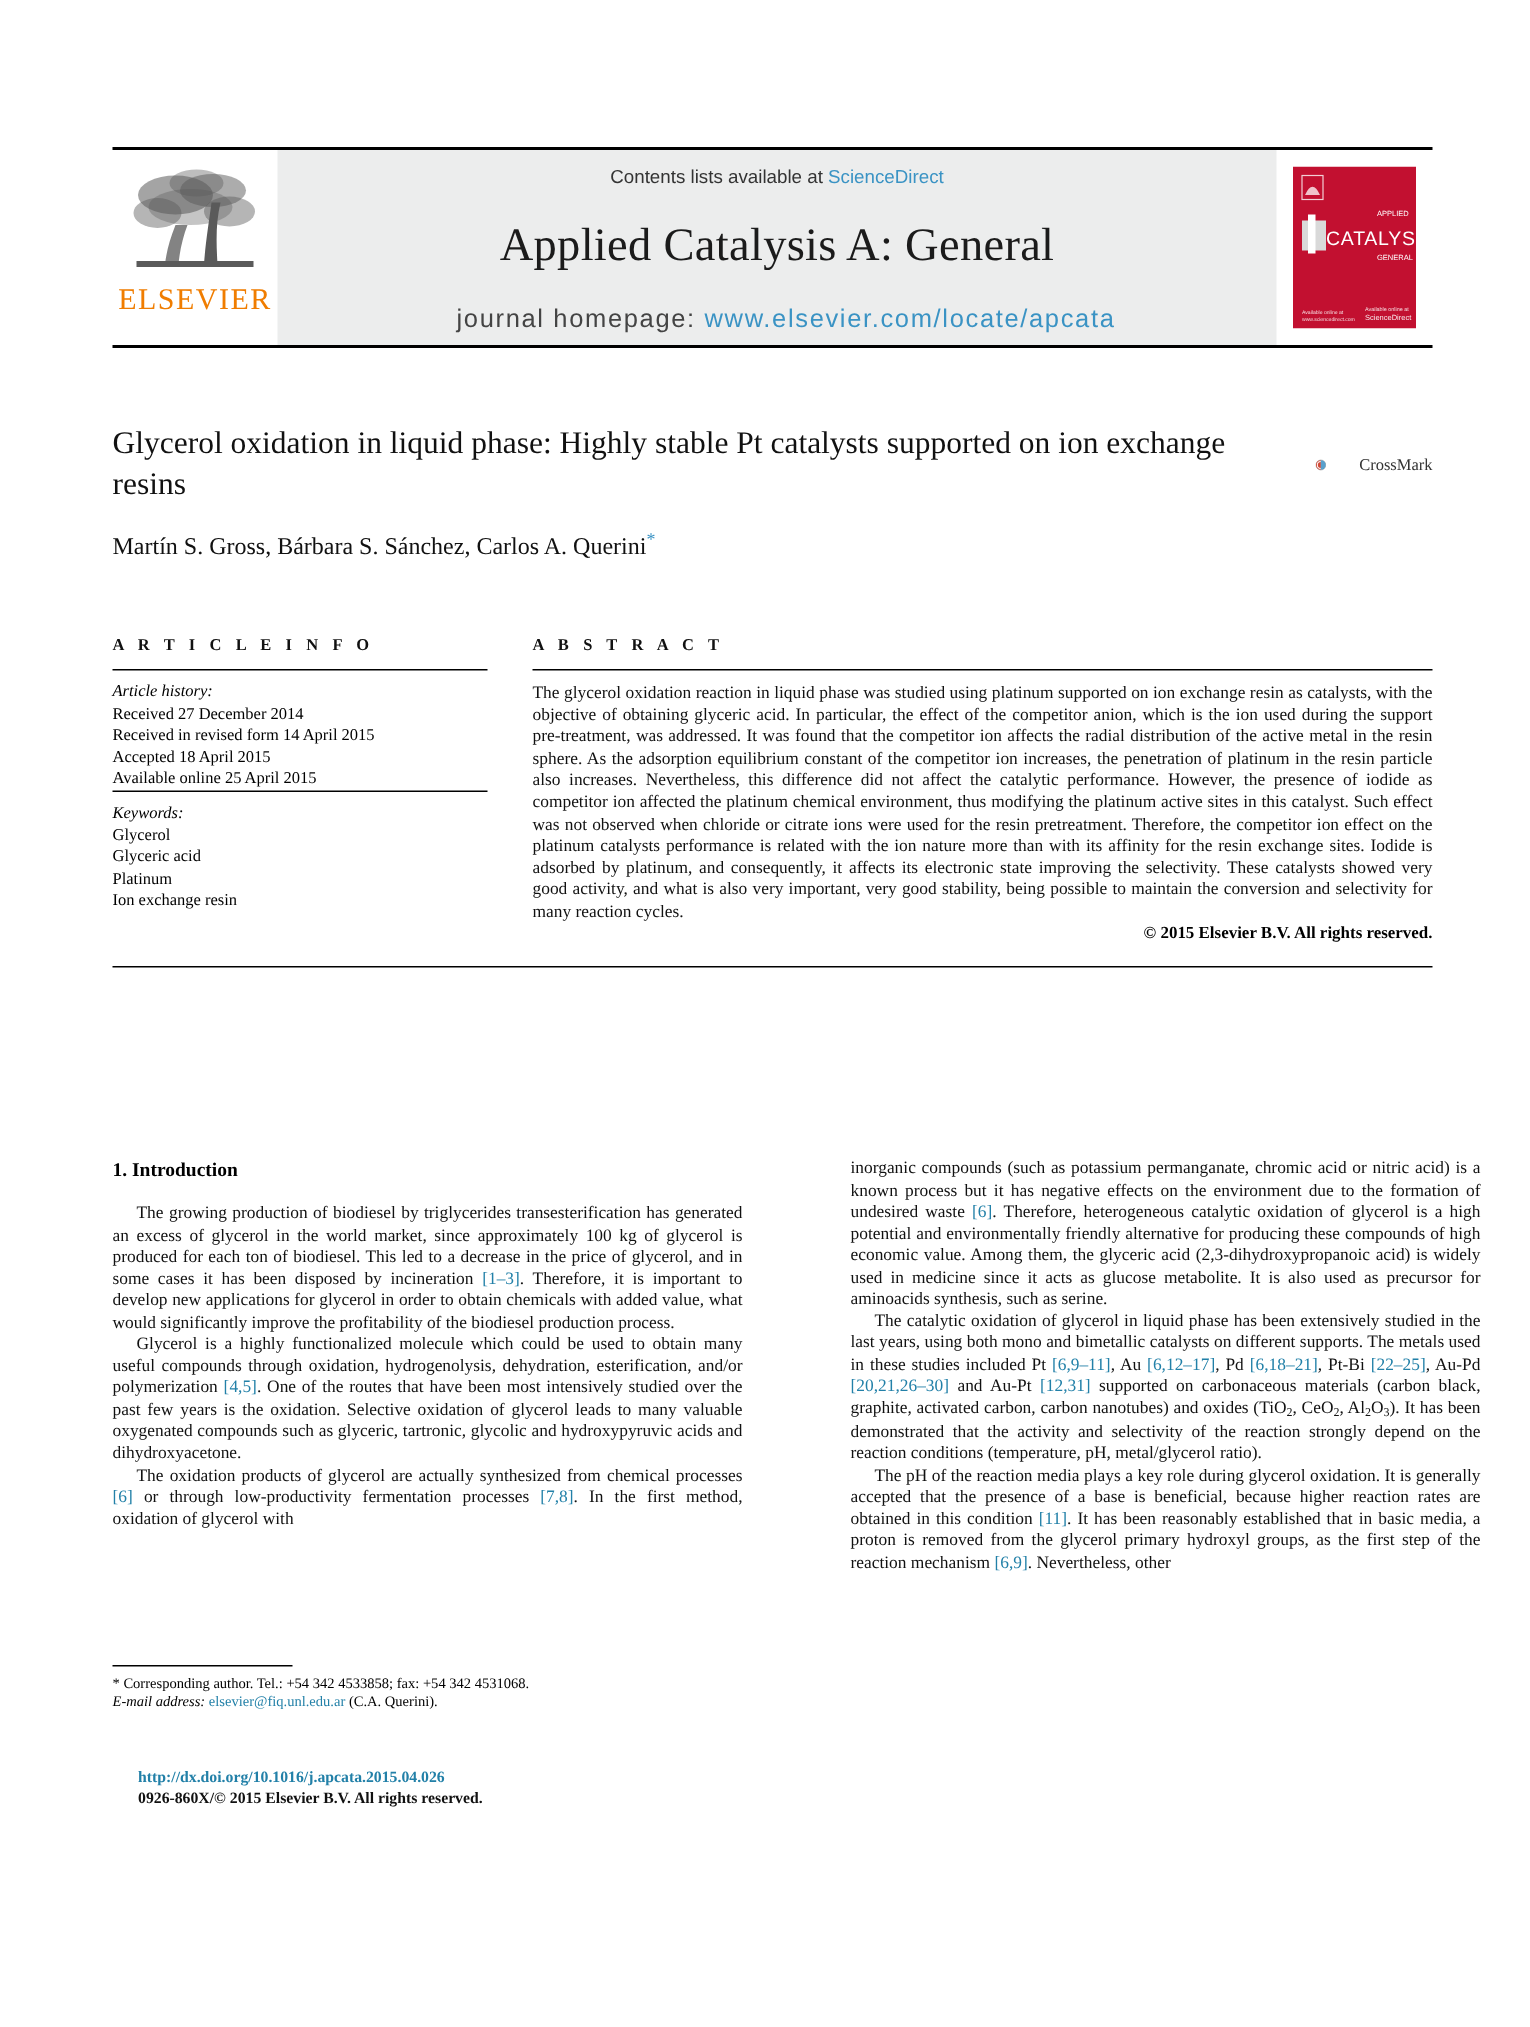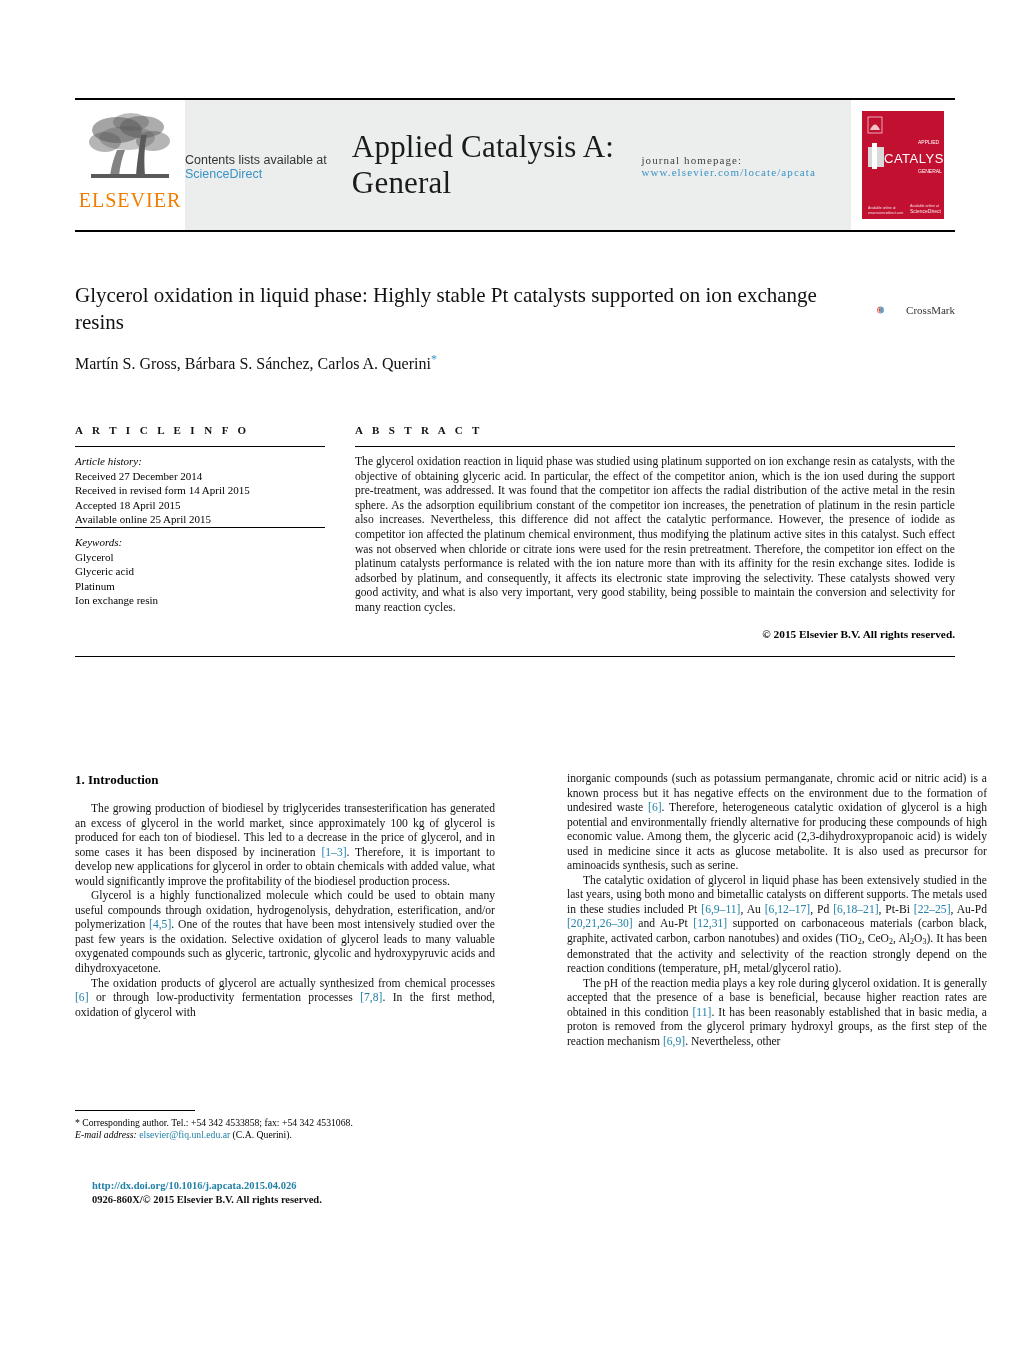--- a/index.html
+++ b/index.html
@@ -37,36 +37,36 @@
     padding-bottom:20px; background:#fff;
   }
   .tree-svg { display:block; }
   .elsevier-word {
     font-family:"Liberation Serif", serif;
     font-size:20px; letter-spacing:1px; color:#f07d00; font-weight:400;
     line-height:1; margin-top:2px;
   }
   .journal-band {
     flex:1 1 auto; background:#eceded;
-    display:flex; flex-direction:row; align-items:center; justify-content:center;
+    display:flex; flex-direction:column; align-items:center; justify-content:center;
     padding:8px 0 6px 0; position:relative;
   }
   .contents-line {
     font-family:"Liberation Sans", sans-serif;
     font-size:12.5px; color:#333; margin-top:2px;
   }
   .contents-line .sd { color:#3a93c4; }
   .journal-title {
     font-family:"Liberation Serif", serif;
     font-size:31px; color:#1b1b1b; margin:20px 0 22px 0; font-weight:400;
     letter-spacing:.2px;
   }
   .homepage-line {
-    font-family:Liberation Serif, serif;
-    font-size:11px; color:#444; letter-spacing:1.1px;margin-left:12px;
+    font-family:Liberation Sans, sans-serif;
+    font-size:17px; color:#444; letter-spacing:1.1px;margin-left:12px;
   }
   .homepage-line .url { color:#3a93c4; }
   .cover-thumb {
     width:104px; flex:0 0 104px;
     background:#fff; display:flex; align-items:center; justify-content:center;
   }
 
   
   .title-block { position:absolute; top:282px; left:75px; width:880px; }
   .art-title {
@@ -109,21 +109,21 @@
   }
   .hist .lbl { font-style:italic; }
   .kw-wrap { }
   .kw { font-size:11px; line-height:14.6px; margin-top:7px; }
   .kw .lbl { font-style:italic; }
   .abstract-body {
     font-size:11.6px; line-height:14.6px; text-align:justify;
     margin-top:8px; color:#111;
   }
   .copyright {
-    text-align:right; font-size:11.3px; margin-top:12px; font-weight:bold;
+    text-align:right; font-size:11.3px; font-weight:bold;
   }
   .bottom-rule { border-top:1.6px solid #000; margin-top:16px; }
 
   
   .body-cols {
     position:absolute; top:772px; left:75px; width:885px; height:470px;
     display:flex; gap:72px;
   }
   .bcol { width:420px; flex:0 0 420px; position:relative; }
   .h1 {

